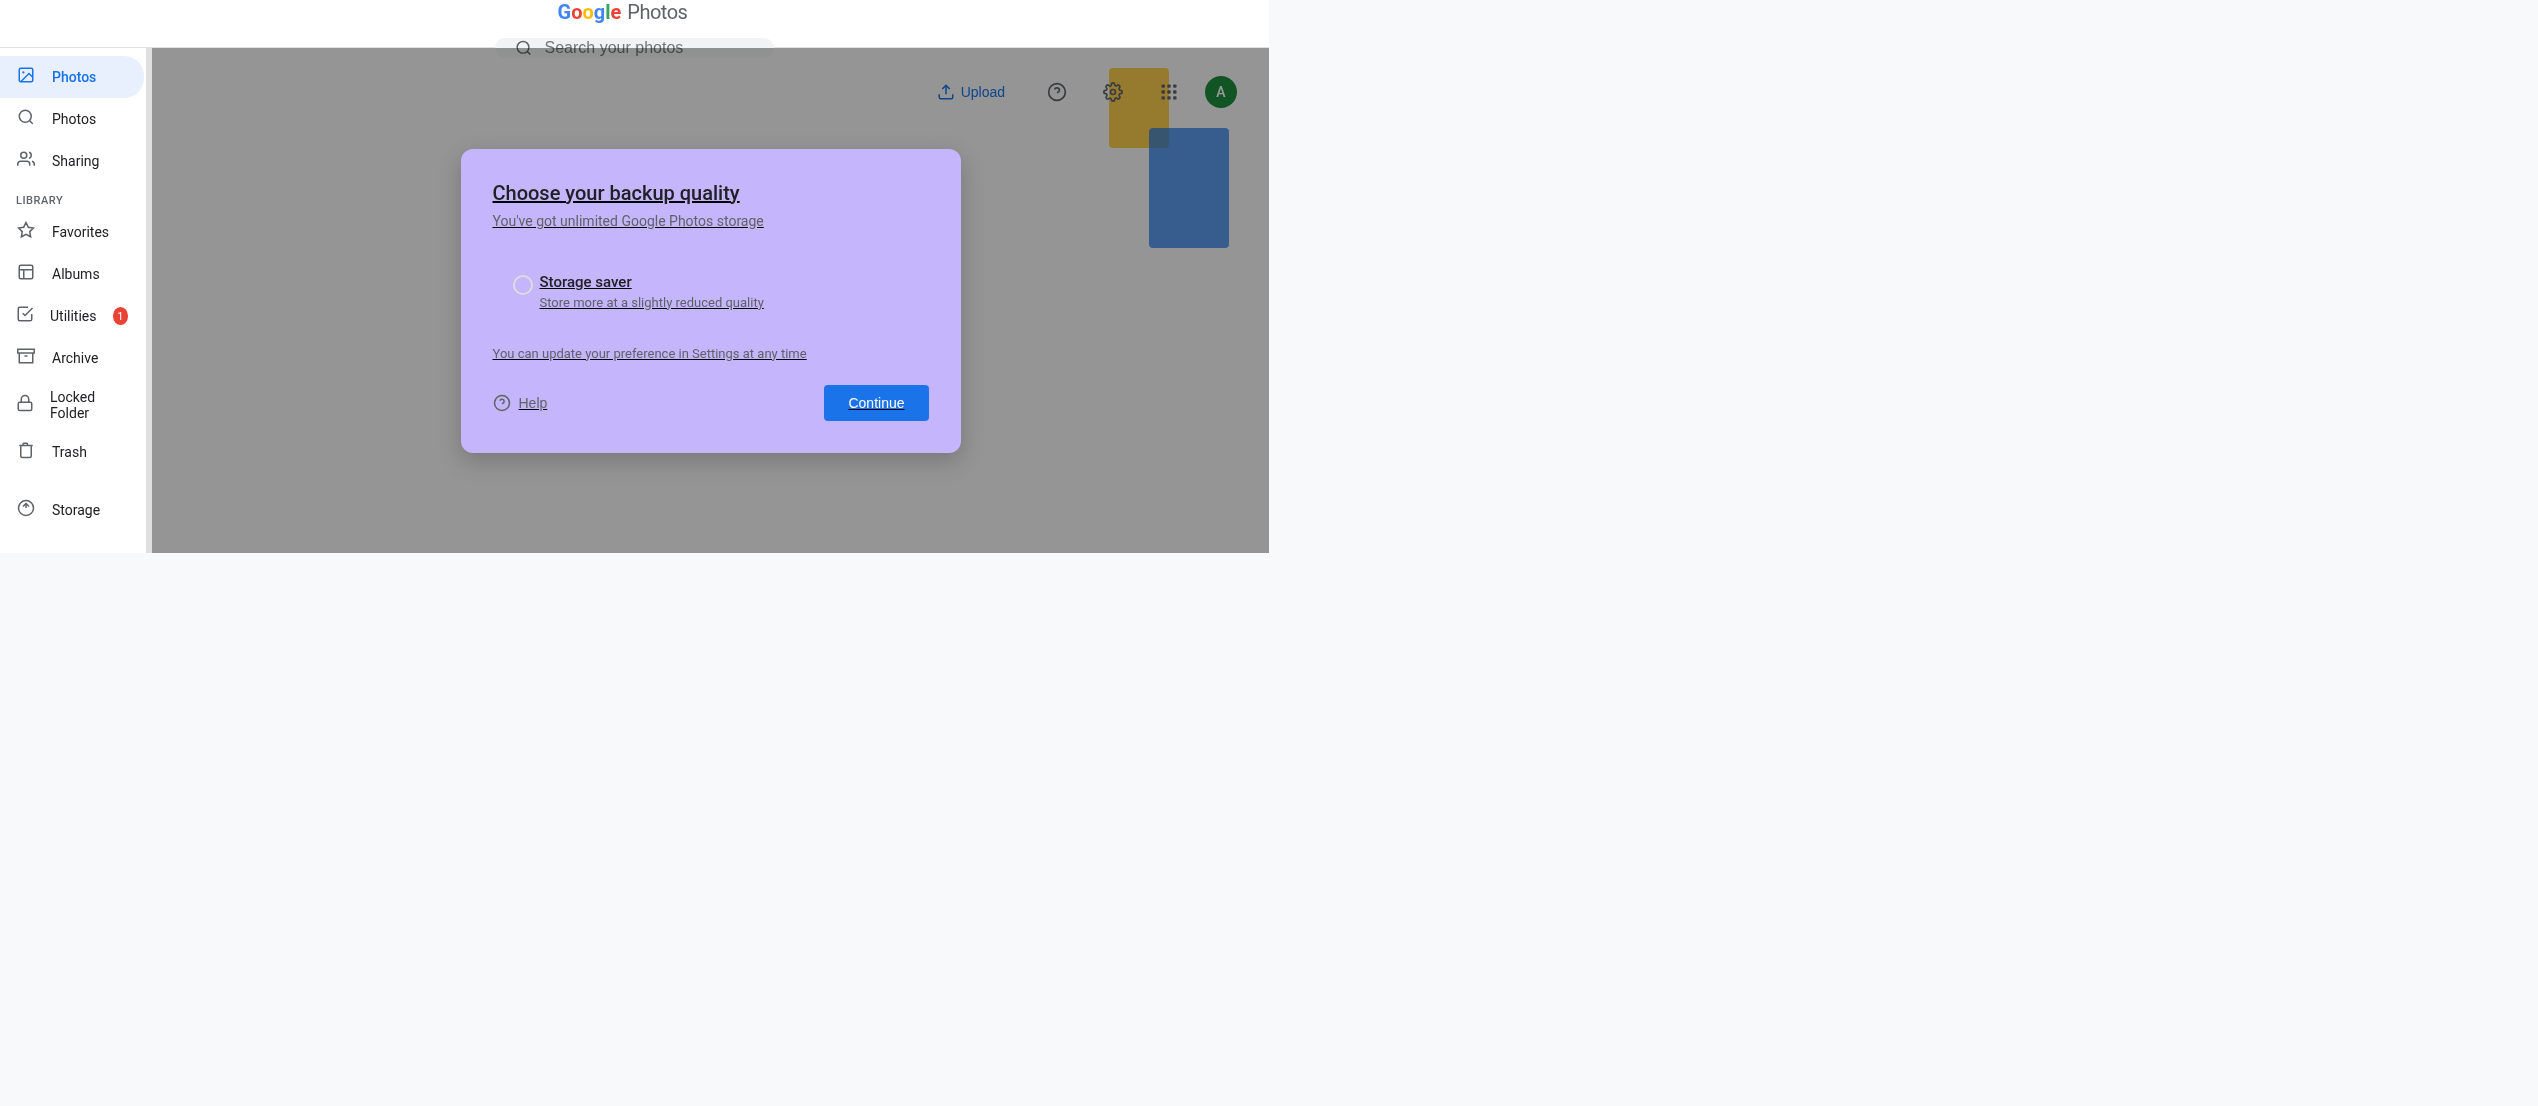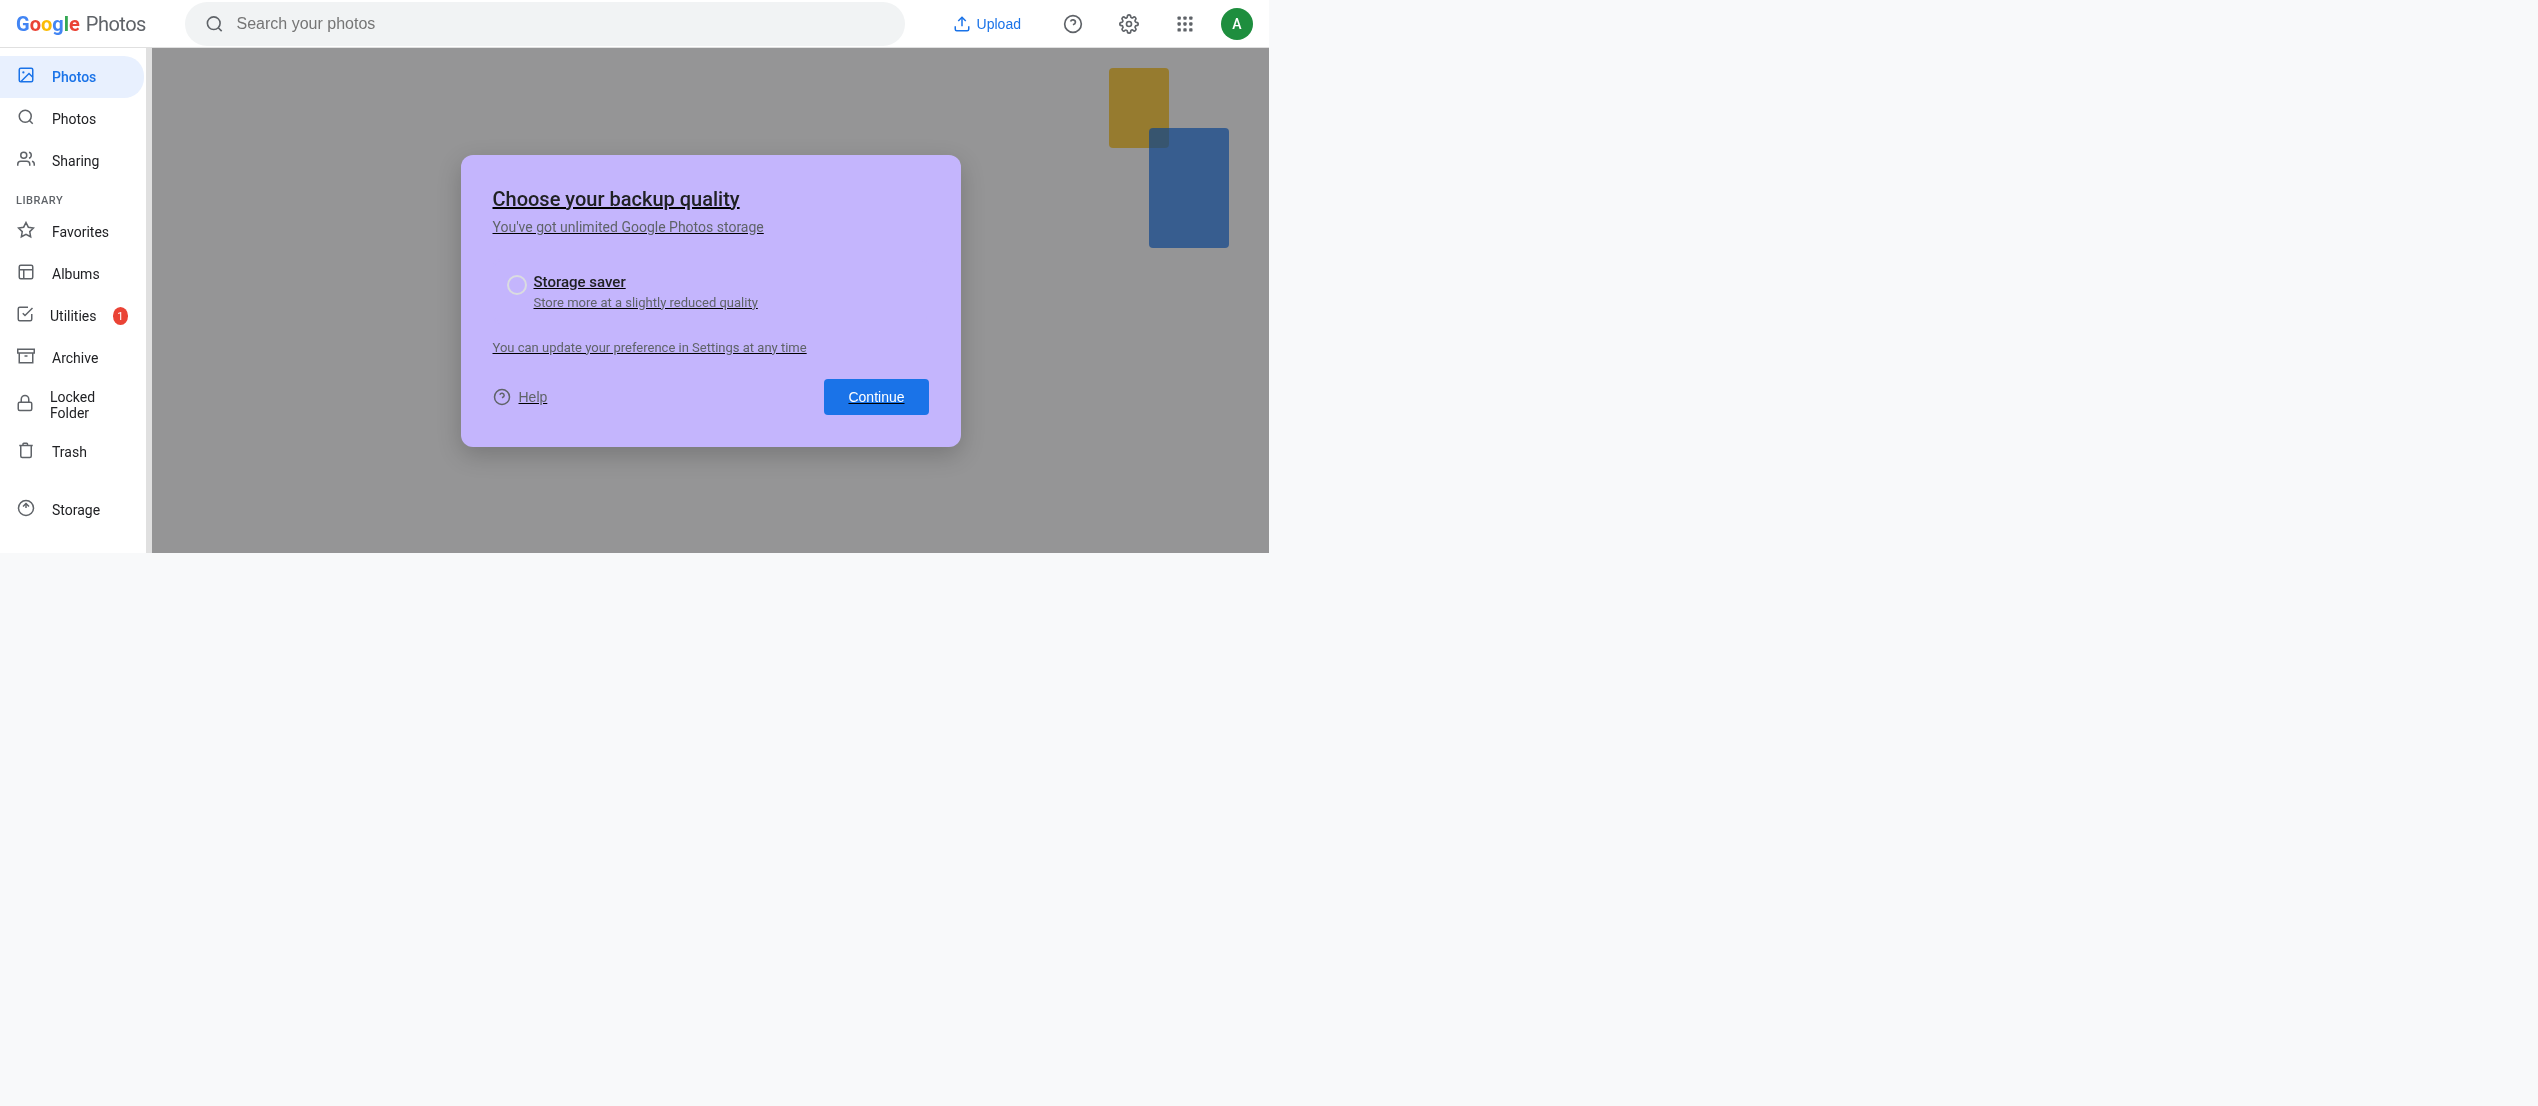--- a/index.html
+++ b/index.html
@@ -10,25 +10,26 @@
       height: 553px;
       overflow: hidden;
       position: relative;
     }
 
     
     .header {
       display: flex;
       align-items: center;
       height: 48px;
-      padding: 0 16px;
+      padding: 0 32px;
       background: #fff;
       border-bottom: 1px solid #e0e0e0;
       position: relative;
       z-index: 1;
+      flex-direction: column;
     }
     .logo {
       display: flex;
       align-items: center;
       gap: 6px;
       margin-right: 24px;
       flex-shrink: 0;
     }
     .logo-text {
       font-size: 20px;
@@ -236,21 +237,21 @@
     .radio-option {
       display: flex;
       align-items: flex-start;
       gap: 16px;
       padding: 12px;
       border-radius: 8px;
       cursor: pointer;
       margin-bottom: 8px;
     }
     .radio-option.highlighted {
-      border: 2px solid #c4b5fd;
+      border: 8px solid #c4b5fd;
       border-radius: 8px;
       gap: 7px;
     }
     .radio-circle {
       width: 20px;
       height: 20px;
       border-radius: 50%;
       border: 2px solid #dadce0;
       flex-shrink: 0;
       margin-top: 2px;

